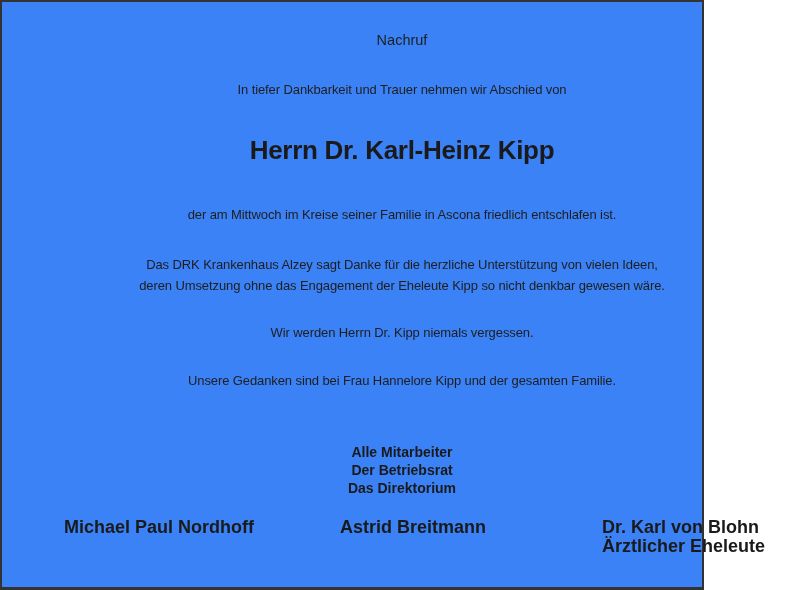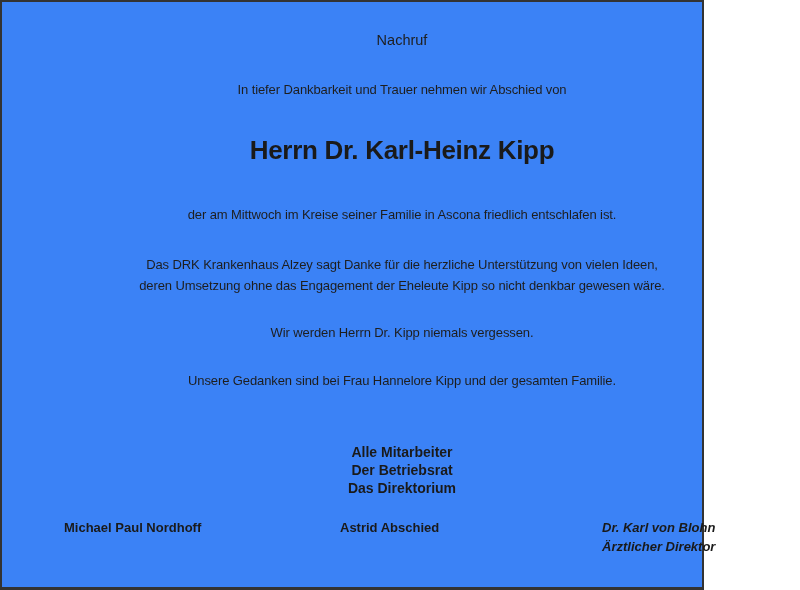--- a/index.html
+++ b/index.html
@@ -18,21 +18,21 @@
       position: absolute; left: 0; width: 800px;
       text-align: center; white-space: nowrap;
     }
     .regular { font-size: 13px; letter-spacing: -0.1px; }
     .heading { font-size: 14.5px; }
     .name {
       font-size: 26px; font-weight: bold; letter-spacing: -0.3px; color: #1a1a1a;
     }
     .bold14 { font-size: 14px; font-weight: bold; line-height: 20px; color: #1a1a1a; }
     .sig {
-      position: absolute; font-size: 13px; font-weight: bold;
+      position: absolute; font-size: 18px; font-weight: bold;
       line-height: 19px; color: #1a1a1a; white-space: nowrap;
     }
   </style>
 </head>
 <body>
 
 <div class="frame">
 
   <div class="line heading" style="top:30px;">Nachruf</div>
 
@@ -51,21 +51,21 @@
 
   <div class="line bold14" style="top:440px;">Alle Mitarbeiter</div>
   <div class="line bold14" style="top:458px;">Der Betriebsrat</div>
   <div class="line bold14" style="top:476px;">Das Direktorium</div>
 
   <div class="sig" style="left:62px; top:516px;">
     <div>Michael Paul Nordhoff</div>
   </div>
 
   <div class="sig" style="left:338px; top:516px;">
-    <div>Astrid Abschied</div>
+    <div>Astrid Breitmann</div>
   </div>
 
-  <div class="sig" style="left:600px; top:516px;font-style:italic;">
+  <div class="sig" style="left:600px; top:516px;">
     <div>Dr. Karl von Blohn</div>
-    <div>Ärztlicher Direktor</div>
+    <div>Ärztlicher Eheleute</div>
   </div>
 
 </div>
 
 </body></html>

